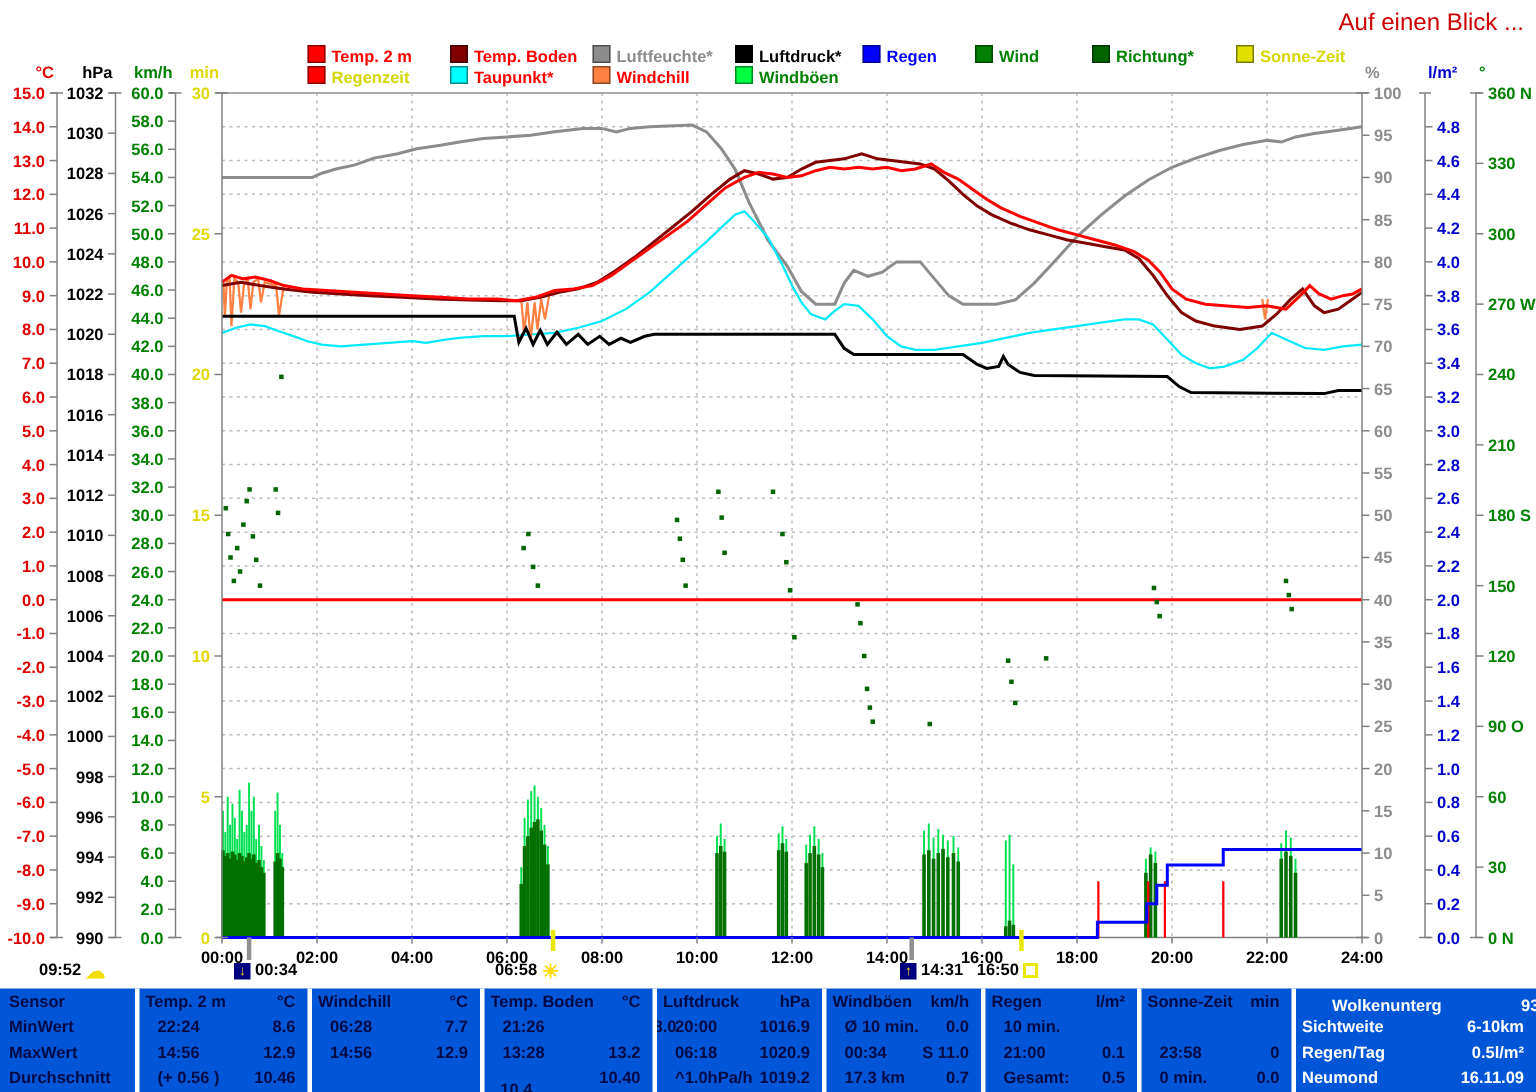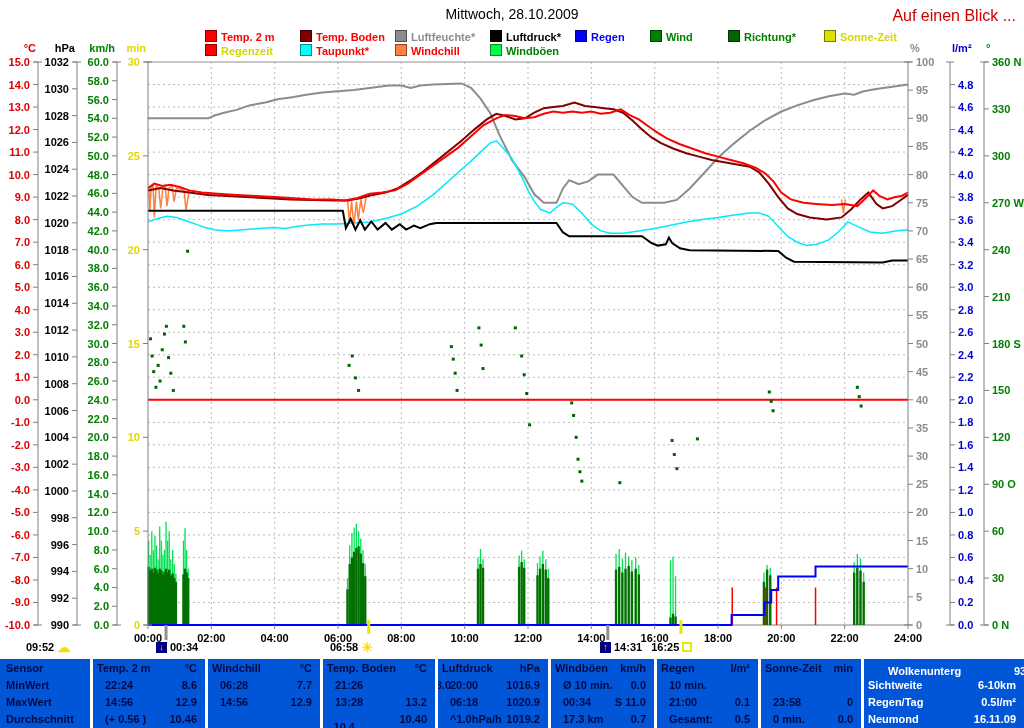--- a/index.html
+++ b/index.html
@@ -26,21 +26,20 @@
   .tcell .l{position:absolute;left:4px;top:2px;}
   .tcell .li{position:absolute;left:12px;top:2px;}
   .tcell .r{position:absolute;right:6px;top:2px;}
   .tinfo{color:#ffffff;}
   .sep{position:absolute;top:0;width:3px;height:69px;background:#ffffff;}
 </style>
 </head>
 <body>
 
 <div id="app">
-  <div id="page-title">Mittwoch, 28.10.2009</div>
   <div id="quick-link">Auf einen Blick ...</div>
 
   <div id="legend">
       <div class="lg" style="left: 205px; top: 30px;"><span class="lgbox" style="background: rgb(255, 0, 0);"></span><span style="color: rgb(255, 0, 0);">Temp. 2 m</span></div>
       <div class="lg" style="left: 300px; top: 30px;"><span class="lgbox" style="background: rgb(128, 0, 0);"></span><span style="color: rgb(255, 0, 0);">Temp. Boden</span></div>
       <div class="lg" style="left: 395px; top: 30px;"><span class="lgbox" style="background: rgb(140, 140, 140);"></span><span style="color: rgb(140, 140, 140);">Luftfeuchte*</span></div>
       <div class="lg" style="left: 490px; top: 30px;"><span class="lgbox" style="background: rgb(0, 0, 0);"></span><span style="color: rgb(0, 0, 0);">Luftdruck*</span></div>
       <div class="lg" style="left: 575px; top: 30px;"><span class="lgbox" style="background: rgb(0, 0, 255);"></span><span style="color: rgb(0, 0, 255);">Regen</span></div>
       <div class="lg" style="left: 650px; top: 30px;"><span class="lgbox" style="background: rgb(0, 128, 0);"></span><span style="color: rgb(0, 128, 0);">Wind</span></div>
       <div class="lg" style="left: 728px; top: 30px;"><span class="lgbox" style="background: rgb(0, 100, 0);"></span><span style="color: rgb(0, 128, 0);">Richtung*</span></div>
@@ -629,21 +628,21 @@
     <span class="micon">↓</span>
     <span>00:34</span>
   </div>
   <div class="mk" style="left:330px;top:640px">
     <span>06:58</span>
     <span class="sunglyph">☀</span>
   </div>
   <div class="mk" style="left:600px;top:640px">
     <span class="micon">↑</span>
     <span>14:31</span>
-    <span style="margin-left:6px">16:25</span>
+    <span style="margin-left:6px">16:50</span>
     <span class="sunsetbox"></span>
   </div>
 
   <div id="table">
       <div class="tcell" style="left: 2px; top: 1px; width: 88px;">
         <span class="l">Sensor</span>
       </div>
       <div class="tcell" style="left: 2px; top: 18px; width: 88px;">
         <span class="l">MinWert</span>
       </div>

